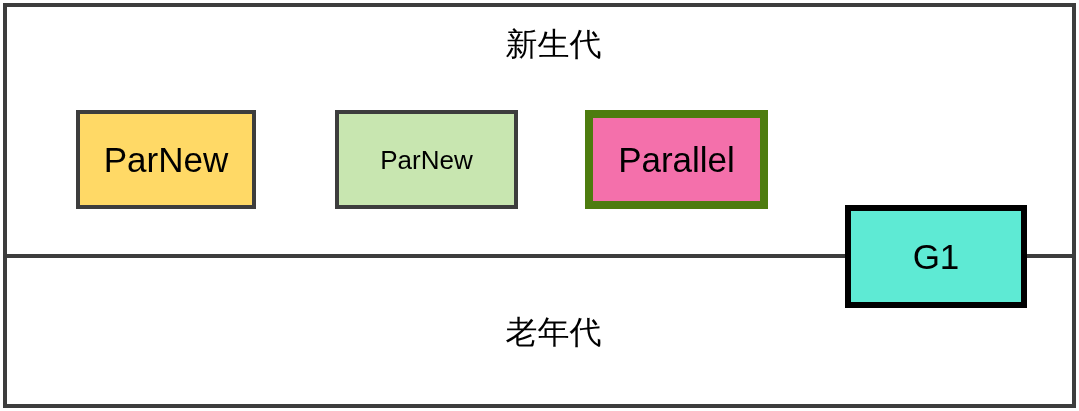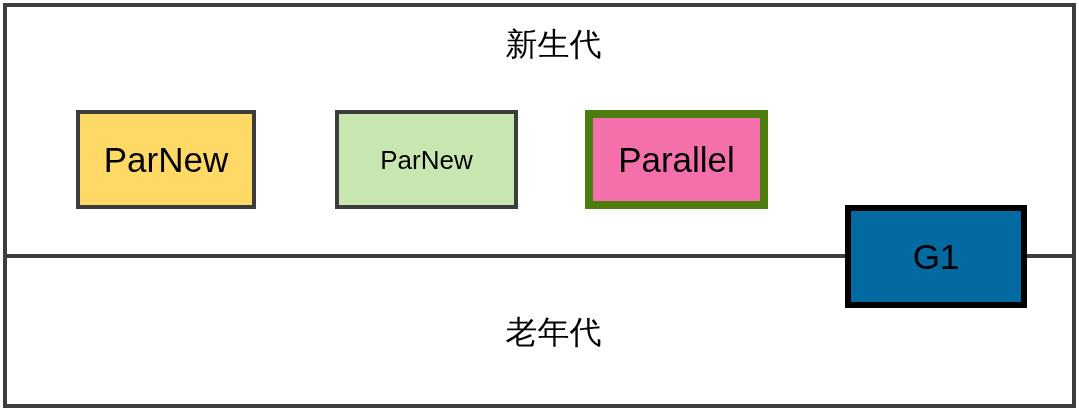--- a/index.html
+++ b/index.html
@@ -95,21 +95,21 @@
     background: #f470ab;
     border: 8px solid #4d7c0f;
     font-size: 35px;
   }
   
   .collector-g1 {
     left: 845px;
     top: 205px;
     width: 182px;
     height: 103px;
-    background: #0369a1;
+    background: #5eead4;
     border: 6px solid #000000;
     font-size: 35px;
     z-index: 5;
   }
 </style>
 </head>
 <body>
 
 <div id="diagram">
 

